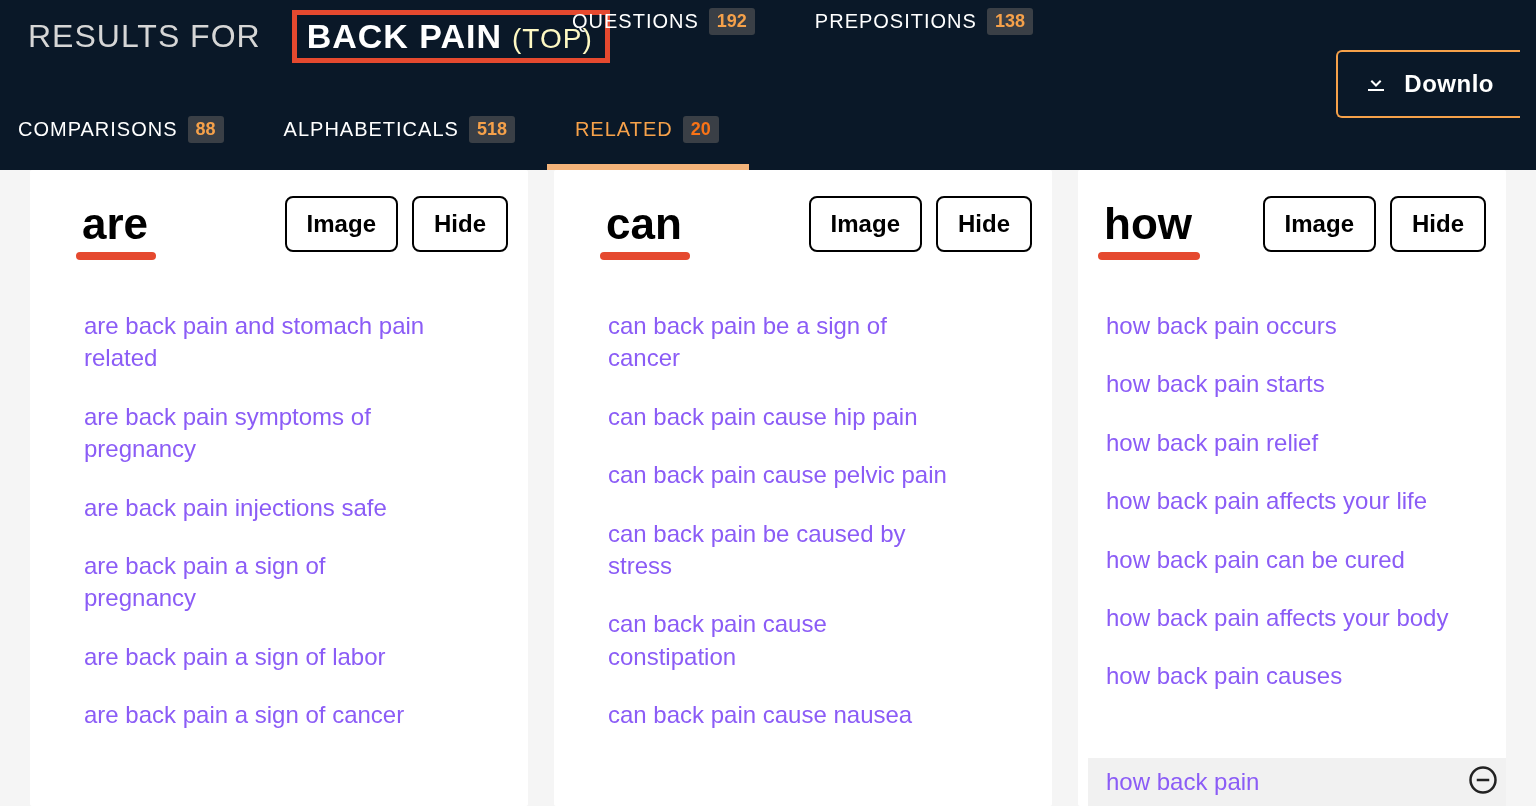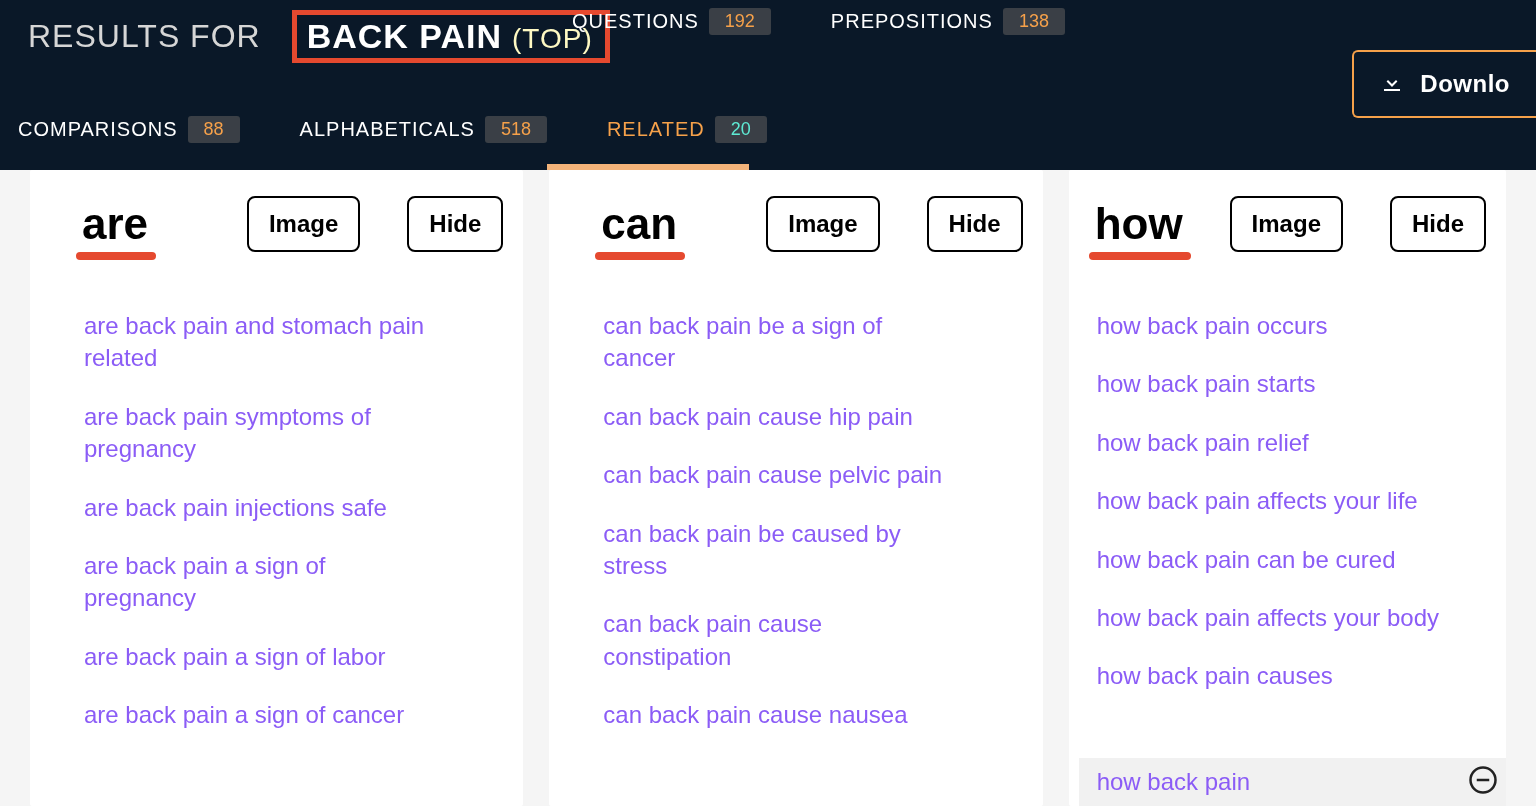--- a/index.html
+++ b/index.html
@@ -73,39 +73,39 @@
   .tab .tab-label {
     font-size: 20px;
     font-weight: 400;
     letter-spacing: 1px;
     color: #fff;
   }
   .tab .tab-count {
     background: #3a3f46;
     color: #f6a14a;
     font-size: 18px;
-    font-weight: 400;
-    padding: 3px 16px;
+    font-weight: 700;
+    padding: 3px 8px;
     border-radius: 3px;
   }
   .tab.active .tab-label { color: #f6a14a; }
-  .tab.active .tab-count { background: #3a3f46; color: #5eead4; }
+  .tab.active .tab-count { background: #3a3f46; color: #f97316; }
   .active-underline {
     position: absolute;
     bottom: 0;
     left: 547px;
     width: 202px;
     height: 6px;
     background: #f3b37a;
   }
 
   .download-btn {
     position: absolute;
     top: 50px;
-    right: 0;
+    right: 16px;
     border: 2px solid #f6a14a;
     border-right: none;
     border-radius: 6px 0 0 6px;
     padding: 18px 26px 18px 26px;
     display: flex;
     align-items: center;
     gap: 16px;
     cursor: pointer;
     color: #fff;
   }
@@ -156,21 +156,20 @@
     border-radius: 4px;
   }
   .card-btn {
     border: 2.5px solid #000;
     background: #fff;
     padding: 12px 20px;
     font-size: 24px;
     font-weight: 700;
     border-radius: 8px;
     cursor: pointer;
-    margin-left: 33px;
   }
 
   .col-list {
     padding: 50px 28px 0 54px;
     display: flex;
     flex-direction: column;
     gap: 26px;
   }
   .col.last .col-list { padding-left: 28px; }
   .item {

